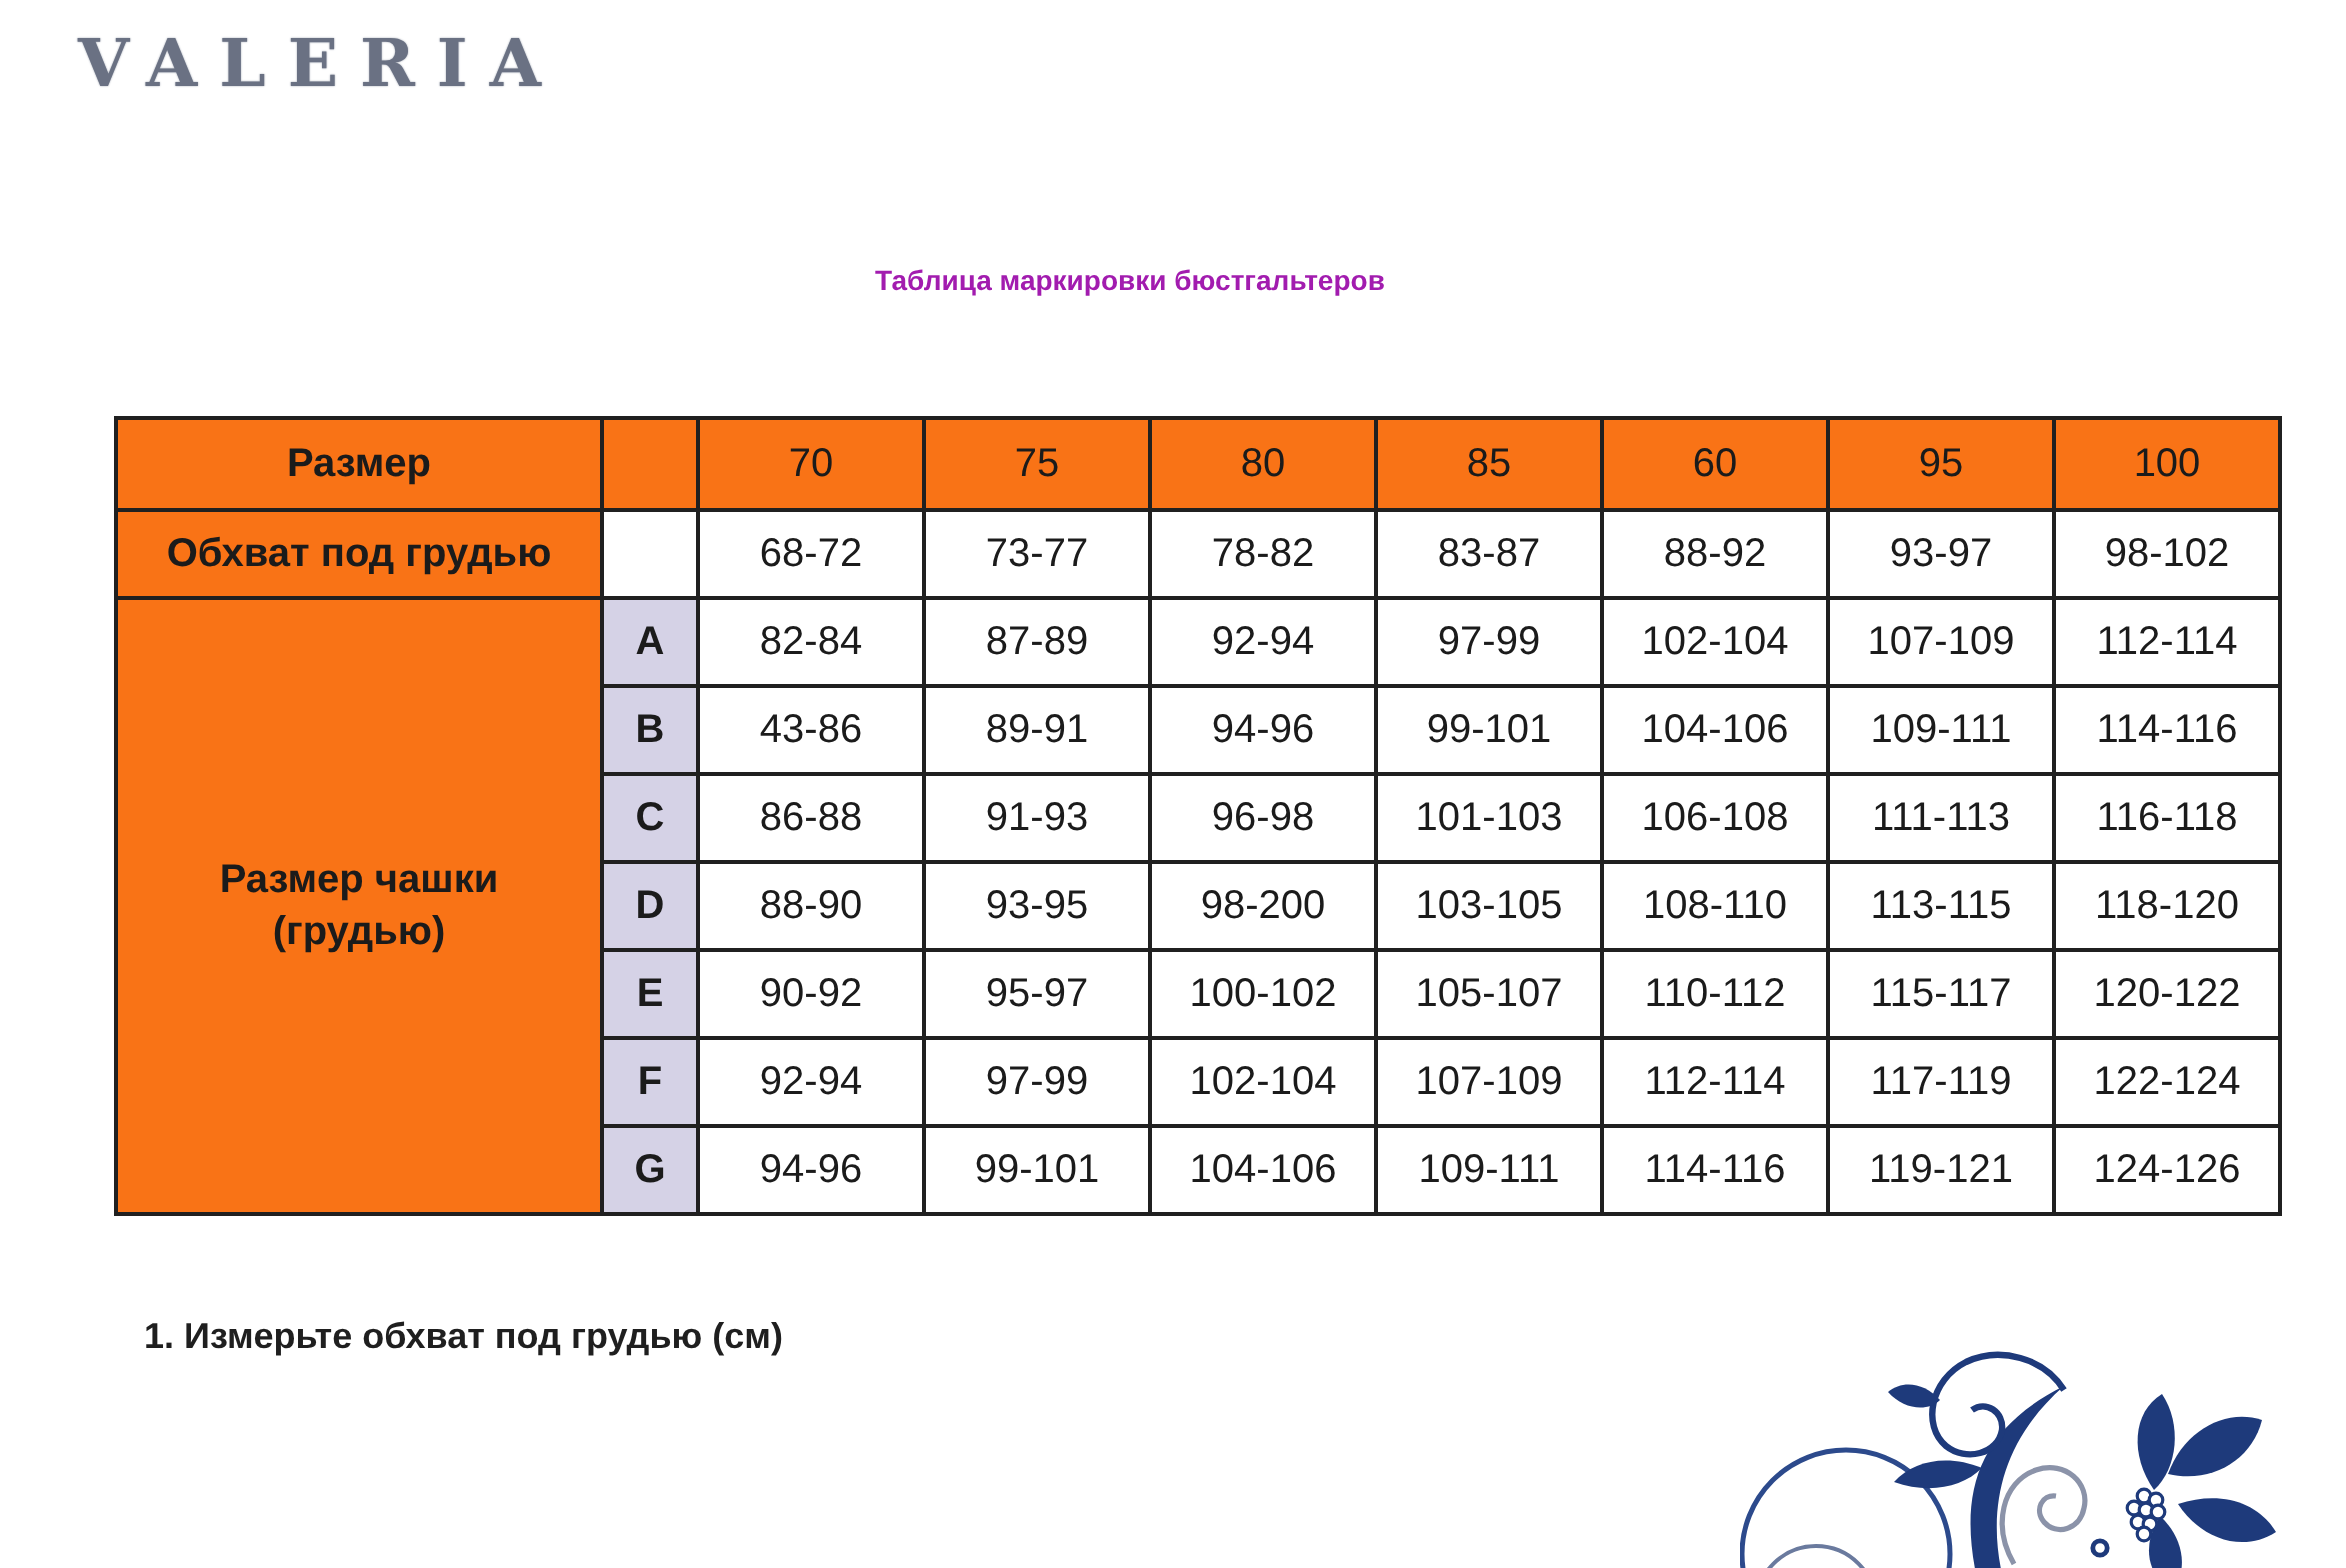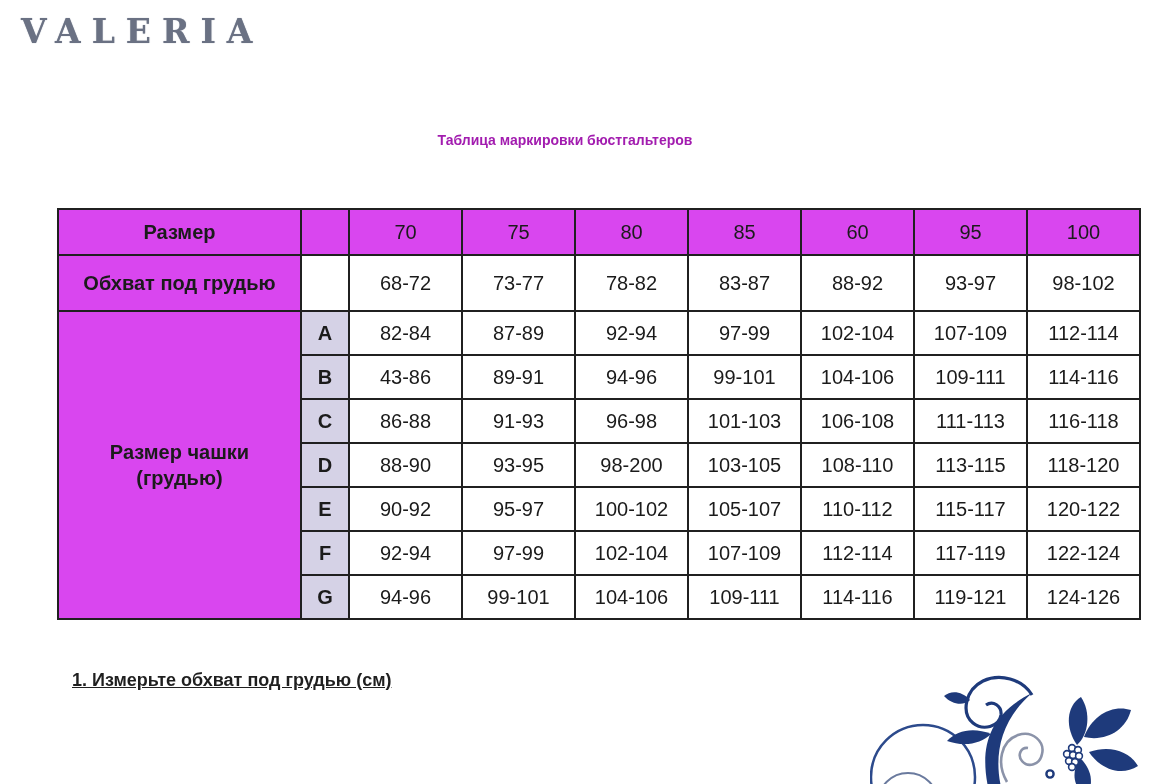--- a/index.html
+++ b/index.html
@@ -2,52 +2,52 @@
 <html><head>
 <meta charset="utf-8">
 <style>
   html,body{margin:0;padding:0;}
   body{
     width:1173px;height:784px;background:#ffffff;
     font-family:"Liberation Sans",sans-serif;
     position:relative;overflow:hidden;color:#1b1b1b;
   }
   .logo{
-    position:absolute;left:21px;top:12px;
+    position:absolute;left:39px;top:12px;
     font-family:"DejaVu Serif",serif;
     font-size:33px;font-weight:bold;letter-spacing:11px;
     color:#6a7183;
     text-shadow:0 0 1px #9aa0ad;
   }
   .title{
     position:absolute;left:43px;top:132px;width:1044px;
     text-align:center;font-size:14px;font-weight:bold;color:#a21caf;
   }
   table.size-table{
     position:absolute;left:57px;top:208px;
     border-collapse:collapse;table-layout:fixed;
   }
   table.size-table td{
     border:2px solid #202020;
     font-size:20px;text-align:center;vertical-align:middle;
     padding:0;overflow:hidden;white-space:nowrap;
   }
-  td.peach{background:#d946ef;}
+  td.peach{background:#f97316;}
   td.lav{background:#d5d2e6;font-weight:bold;font-size:20px;}
   td.labelcell{text-align:left;padding-left:12px;font-weight:bold;}
   td.headcell{font-weight:normal;}
   tr.r1{height:46px;}
-  tr.r2{height:56px;}
+  tr.r2{height:44px;}
   tr.rc{height:44px;}
   .cup-label-line{line-height:26px;}
   .instructions{
     position:absolute;left:72px;top:658px;
     font-size:18px;font-weight:bold;color:#1f1f1f;
   }
-  .instructions p{margin:12px 0 27px 0;text-decoration:underline;}
+  .instructions p{margin:0 0 27px 0;}
   .ornament{
     position:absolute;left:870px;top:655px;width:300px;height:129px;
   }
 </style>
 </head>
 <body>
 
 <div class="logo">VALERIA</div>
 
 <div class="title">Таблица маркировки бюстгальтеров</div>

